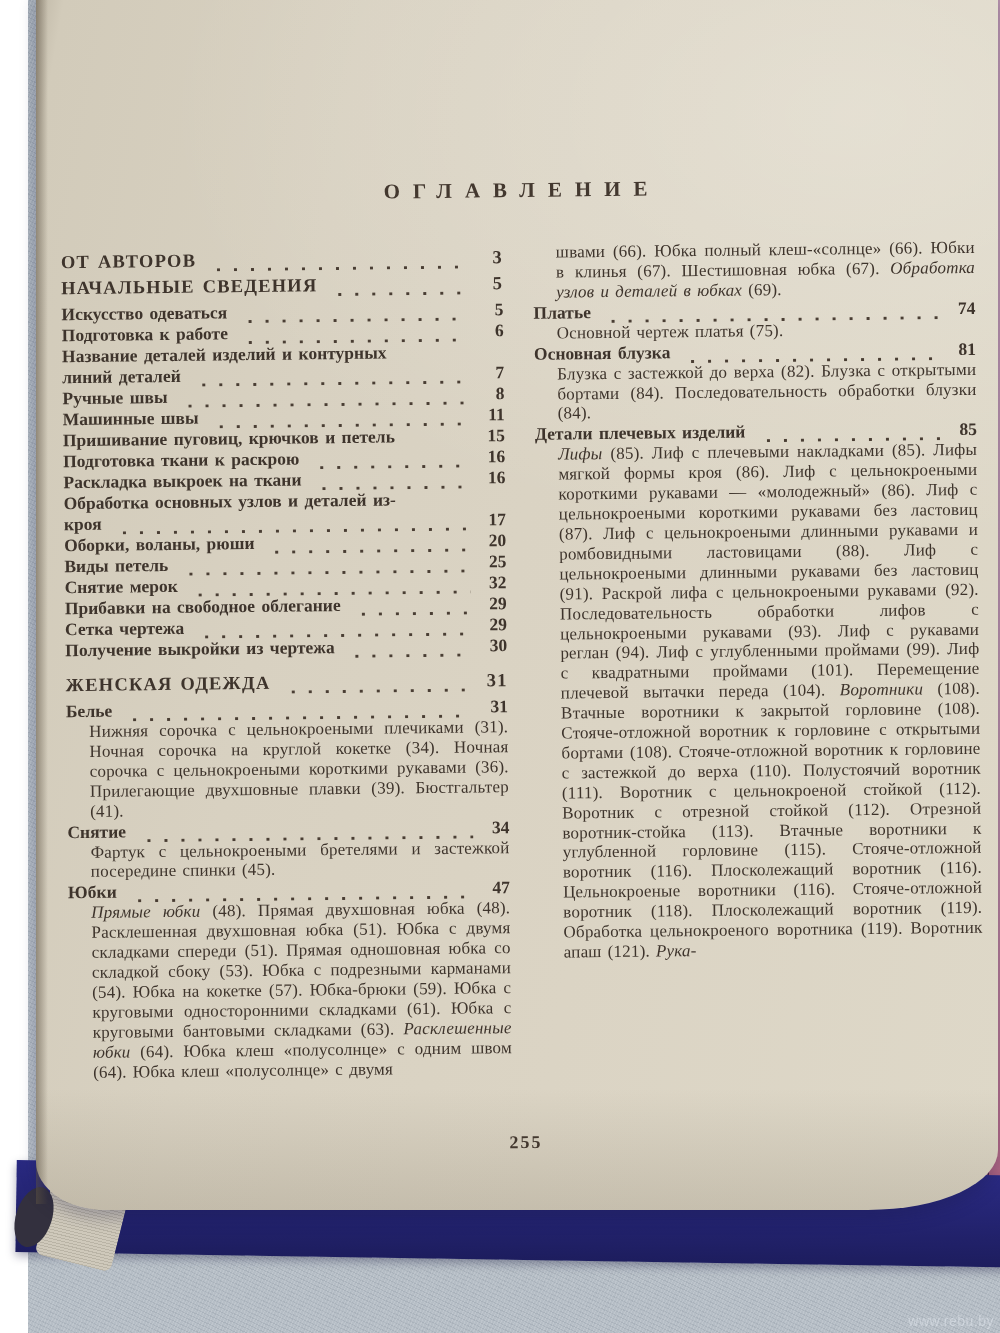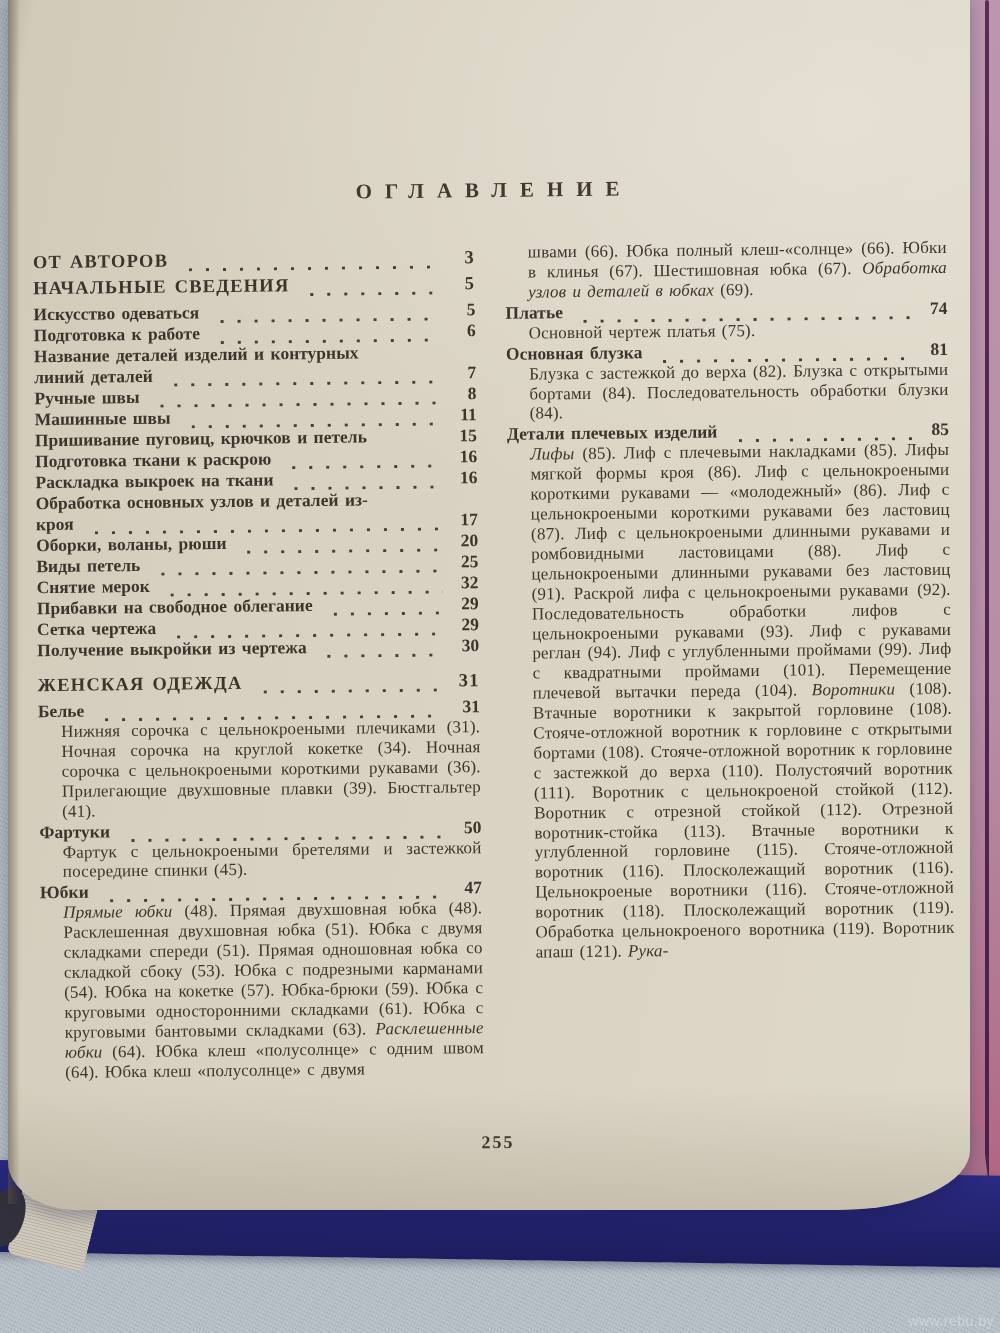--- a/index.html
+++ b/index.html
@@ -9,20 +9,21 @@
     position:relative; overflow:hidden;
   }
   
   .photo {
     position:absolute; inset:0;
     background-color:#adb6bf;
     background-image:
       repeating-linear-gradient(115deg, rgba(255,255,255,.12) 0 1px, rgba(255,255,255,0) 1px 3px),
       repeating-linear-gradient(25deg, rgba(60,72,90,.10) 0 1px, rgba(60,72,90,0) 1px 4px),
       linear-gradient(180deg,#a7b0b9 0%, #aeb7c0 55%, #b6bec6 100%);
+    margin-left: 28px;
   }
   
   .pages-pink {
     position:absolute; right:0; top:0; width:30px; height:1252px; z-index:1;
     background:linear-gradient(180deg,#bb96ae 0%, #b78ea6 55%, #b2758f 82%, #b25f7d 100%);
   }
   .pink-line {
     position:absolute; right:11px; top:0; width:4px; height:1240px; z-index:2;
     background:linear-gradient(180deg,#5a2d57 0%, #4b2149 100%); border-radius:2px;
   }
@@ -215,23 +216,23 @@
               <span class="dots"></span>
               <span class="pg">31</span>
             </div>
             <div class="entry">
               <span class="label">Белье</span>
               <span class="dots"></span>
               <span class="pg">31</span>
             </div>
             <p class="para"><span>Нижняя сорочка с цельнокроеными плечиками (31). Ночная сорочка на круглой кокетке (34). Ночная сорочка с цельнокроеными короткими рукавами (36). Прилегающие двухшовные плавки (39). Бюстгальтер (41).</span></p>
             <div class="entry">
-              <span class="label">Фартуки</span>
-              <span class="dots"></span>
-              <span class="pg">50</span>
+              <span class="label">Снятие</span>
+              <span class="dots"></span>
+              <span class="pg">34</span>
             </div>
             <p class="para"><span>Фартук с цельнокроеными бретелями и застежкой посередине спинки (45).</span></p>
             <div class="entry">
               <span class="label">Юбки</span>
               <span class="dots"></span>
               <span class="pg">47</span>
             </div>
             <p class="para"><i>Прямые юбки</i><span> (48). Прямая двухшовная юбка (48). Расклешенная двухшовная юбка (51). Юбка с двумя складками спереди (51). Прямая одношовная юбка со складкой сбоку (53). Юбка с подрезными карманами (54). Юбка на кокетке (57). Юбка-брюки (59). Юбка с круговыми односторонними складками (61). Юбка с круговыми бантовыми складками (63). </span><i>Расклешенные юбки</i><span> (64). Юбка клеш «полусолнце» с одним швом (64). Юбка клеш «полусолнце» с двумя</span></p>
           </div>
         <div class="col" id="col-right">

